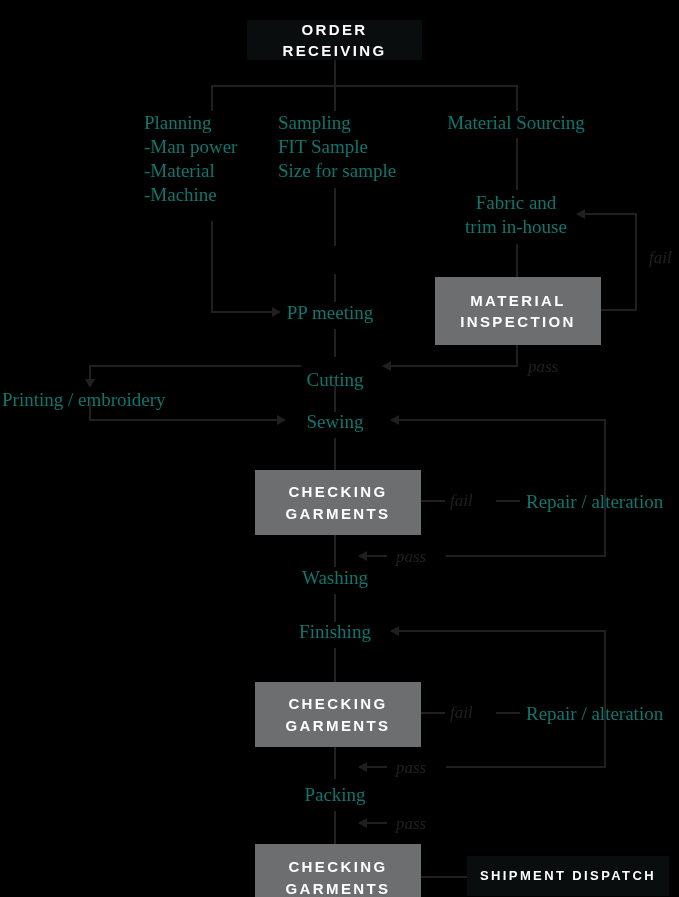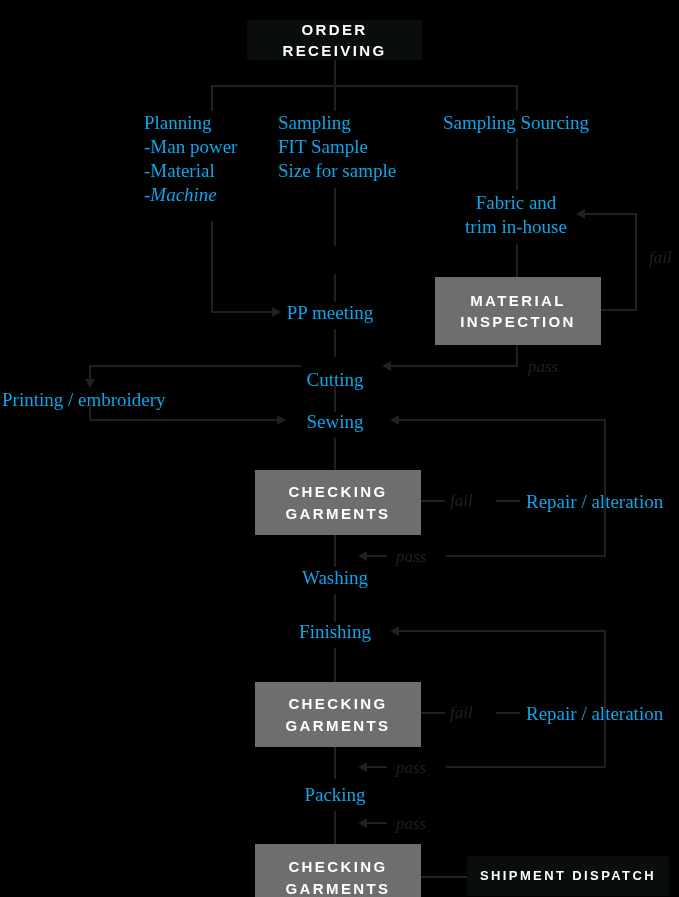--- a/index.html
+++ b/index.html
@@ -30,21 +30,21 @@
     text-align:center;
     line-height:1.42;
   }
   .box.dark{ background:#0a0d0d; }
   .box.gray{ background:#6d6e70;align-items:center; }
   .box .ln{ display:block; }
 
   
   .node{
     position:absolute;
-    color:#0ea5e9;
+    color:#0f766e;
     font-size:19px;
     line-height:24px;
     white-space:nowrap;
   }
   .node.center{ transform:translateX(-50%); text-align:center; }
   .node.left{ text-align:left; }
   .tag{
     position:absolute;
     color:#231f20;
     font-style:italic;
@@ -90,21 +90,21 @@
 
   <div class="node left" style="left:144px; top:95px;">
     <span>Planning</span>
   </div>
   <div class="node left" style="left:144px; top:119px;">
     <span>-Man power</span>
   </div>
   <div class="node left" style="left:144px; top:143px;">
     <span>-Material</span>
   </div>
-  <div class="node left" style="left:144px; top:167px;font-style:italic;">
+  <div class="node left" style="left:144px; top:167px;">
     <span>-Machine</span>
   </div>
 
   <div class="v" style="left:211px; top:205px; height:92px;"></div>
   <div class="h" style="left:211px; top:295px; width:62px;"></div>
   <div class="arr right" style="left:272px; top:291px;"></div>
 
   <div class="node left" style="left:278px; top:95px;">
     <span>Sampling</span>
   </div>
@@ -117,21 +117,21 @@
 
   <div class="v" style="left:334px; top:172px; height:58px;"></div>
   <div class="v" style="left:334px; top:258px; height:28px;"></div>
 
   <div class="node center" style="left:330px; top:285px;">
     <span>PP meeting</span>
   </div>
   <div class="v" style="left:334px; top:313px; height:28px;"></div>
 
   <div class="node center" style="left:516px; top:95px;">
-    <span>Sampling Sourcing</span>
+    <span>Material Sourcing</span>
   </div>
   <div class="v" style="left:516px; top:122px; height:52px;"></div>
 
   <div class="node center" style="left:516px; top:175px;">
     <span>Fabric and</span>
   </div>
   <div class="node center" style="left:516px; top:199px;">
     <span>trim in-house</span>
   </div>
   <div class="v" style="left:516px; top:228px; height:34px;"></div>

